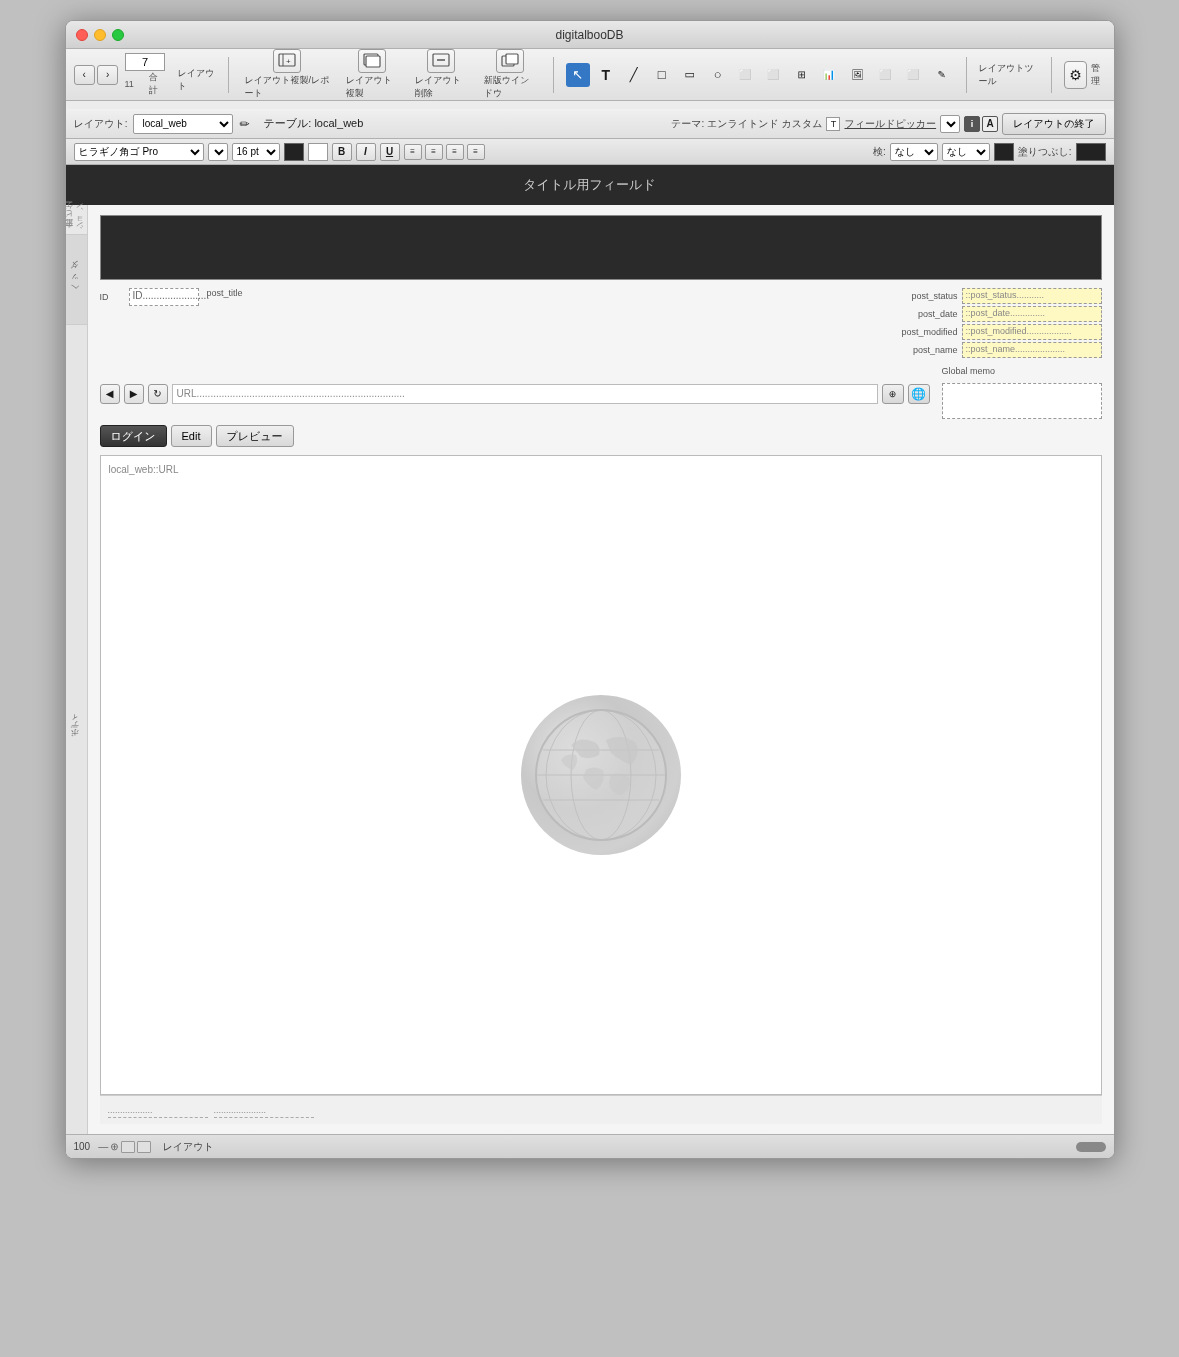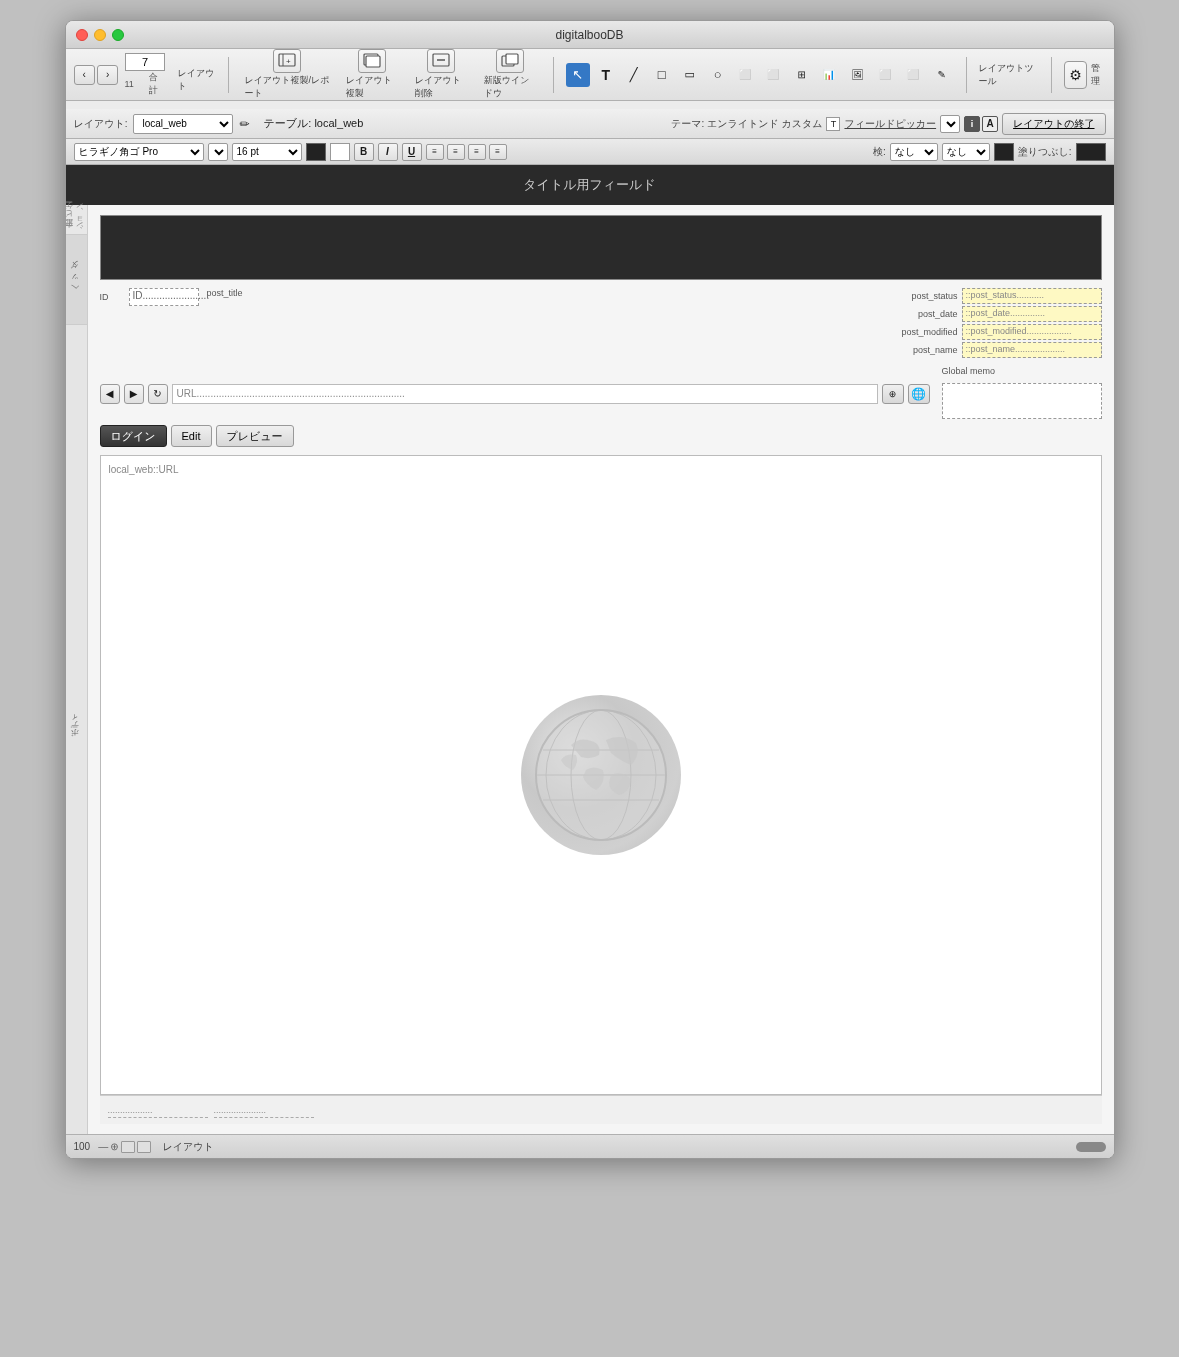--- a/index.html
+++ b/index.html
@@ -430,32 +430,32 @@
     <div class="toolbar2-spacer"></div>
     <div class="toolbar2-right">
       <span style="font-size:10px;color:#444;">テーマ: エンライトンド カスタム</span>
       <div style="width:14px;height:14px;border:1px solid #999;background:#fff;display:flex;align-items:center;justify-content:center;font-size:9px;">T</div>
       <span style="font-size:10px;color:#444;text-decoration:underline;cursor:pointer;">フィールドピッカー</span>
       <select style="width:20px;height:18px;"></select>
       <div style="display:flex;gap:2px;">
         <div style="width:16px;height:16px;border:1px solid #555;border-radius:2px;background:#555;color:white;display:flex;align-items:center;justify-content:center;font-size:9px;font-weight:bold;cursor:pointer;">i</div>
         <div style="width:16px;height:16px;border:1px solid #555;border-radius:2px;background:#eee;display:flex;align-items:center;justify-content:center;font-size:10px;font-weight:bold;cursor:pointer;">A</div>
       </div>
-      <button class="action-btn" style="font-size:10px;text-decoration:underline;">レイアウトの終了</button>
+      <button class="action-btn" style="font-size:10px;">レイアウトの終了</button>
     </div>
   </div>
 
   <div class="toolbar3">
     <select class="fmt-select" style="width:130px;">
       <option>ヒラギノ角ゴ Pro</option>
     </select>
     <select class="fmt-select" style="width:20px;">
       <option>W3</option>
     </select>
-    <select class="fmt-select" style="width:70px;">
+    <select class="fmt-select" style="width:48px;">
       <option>16 pt</option>
     </select>
 
     <div class="fmt-color-swatch" style="background:#222;width:20px;height:18px;border:1px solid #666;"></div>
     <div class="fmt-color-swatch" style="background:#fff;width:20px;height:18px;border:1px solid #999;"></div>
     <div class="fmt-btn" style="font-weight:bold;">B</div>
     <div class="fmt-btn" style="font-style:italic;">I</div>
     <div class="fmt-btn" style="text-decoration:underline;">U</div>
 
     <div class="align-btns">

